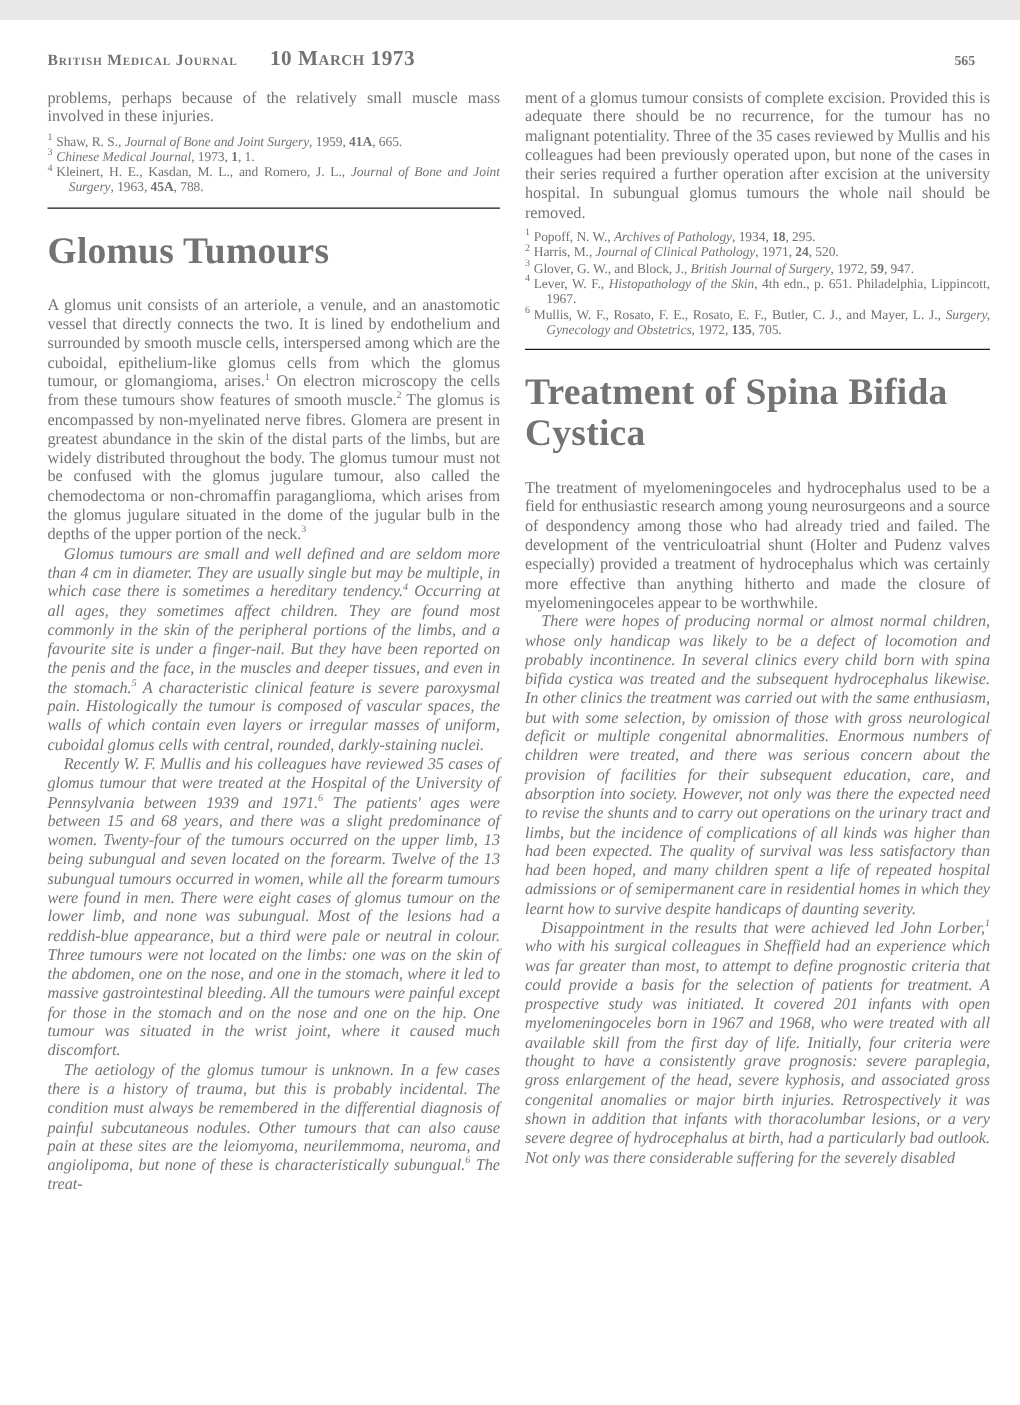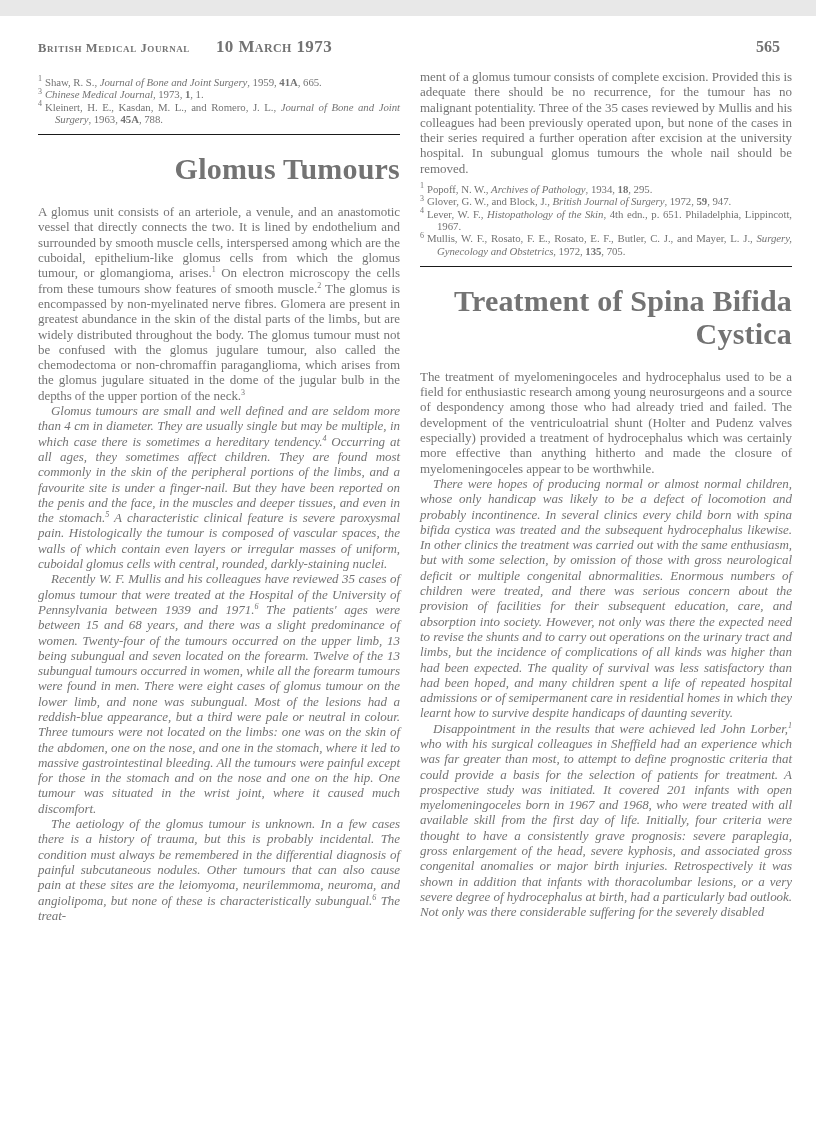--- a/index.html
+++ b/index.html
@@ -16,42 +16,42 @@
   }
   .masthead{
     display:flex;justify-content:space-between;align-items:baseline;
     font-size:12px;line-height:14px;
   }
   .mast-left{display:flex;gap:26px;align-items:baseline;}
   .journal-name{
     font-variant:small-caps;font-weight:700;letter-spacing:0.6px;font-size:12.5px;
   }
   .issue-date{font-variant:small-caps;font-weight:700;letter-spacing:0.4px;font-size:17px;}
-  .page-number{font-weight:700;font-size:16px;padding-right:12px;}
+  .page-number{font-weight:700;font-size:11px;padding-right:12px;}
   .columns{display:flex;gap:20px;margin-top:14px;}
   .col{box-sizing:border-box;}
   .col-left{width:362px;}
   .col-right{width:372px;}
   .body-par{
     margin:0;font-size:13px;line-height:15.3px;text-align:justify;
     letter-spacing:-0.05px;
   }
   .body-par.indent{text-indent:13px;font-style:italic;}
   .body-par + .body-par{margin-top:0;}
   .refs{margin:7px 0 0 0;font-size:10.8px;line-height:12.3px;}
   .ref{
     padding-left:17px;text-indent:-17px;text-align:justify;letter-spacing:-0.05px;
   }
   .refnum{font-size:8px;margin-right:3px;}
   .section-rule{
     border:none;border-top:1.6px solid #1a1a1a;margin:9px 0 0 0;
   }
   .article-title{
     margin:17px 0 19px 0;
-    font-size:30px;line-height:33px;font-weight:700;letter-spacing:0.2px;text-align:right;
+    font-size:30px;line-height:33px;font-weight:700;letter-spacing:0.2px;
   }
   .sg-i{font-style:italic;}
   .sg-b{font-weight:700;}
   sup.sg-sup{font-size:8px;line-height:0;}
   .refs sup{line-height:0;}
 </style>
 </head>
 <body>
 
 <div class="page">
@@ -60,20 +60,21 @@
     <div class="mast-left">
       <span class="journal-name">British Medical Journal</span>
       <span class="issue-date">10 March 1973</span>
     </div>
     <span class="page-number">565</span>
   </div>
 
   <div class="columns">
 
     <div class="col col-left">
+      <p class="body-par"><span>problems, perhaps because of the relatively small muscle mass involved in these injuries.</span></p>
 
       <div class="refs">
         <div class="ref">
           <sup class="refnum">1</sup><span><span>Shaw, R. S., </span><span class="sg-i">Journal of Bone and Joint Surgery</span><span>, 1959, </span><span class="sg-b">41A</span><span>, 665.</span></span>
         </div>
         <div class="ref">
           <sup class="refnum">3</sup><span><span class="sg-i">Chinese Medical Journal</span><span>, 1973, </span><span class="sg-b">1</span><span>, 1.</span></span>
         </div>
         <div class="ref">
           <sup class="refnum">4</sup><span><span>Kleinert, H. E., Kasdan, M. L., and Romero, J. L., </span><span class="sg-i">Journal of Bone and Joint Surgery</span><span>, 1963, </span><span class="sg-b">45A</span><span>, 788.</span></span>
@@ -91,20 +92,23 @@
     </div>
 
     <div class="col col-right">
       <p class="body-par"><span>ment of a glomus tumour consists of complete excision. Provided this is adequate there should be no recurrence, for the tumour has no malignant potentiality. Three of the 35 cases reviewed by Mullis and his colleagues had been previously operated upon, but none of the cases in their series required a further operation after excision at the university hospital. In subungual glomus tumours the whole nail should be removed.</span></p>
 
       <div class="refs">
         <div class="ref">
           <sup class="refnum">1</sup><span><span>Popoff, N. W., </span><span class="sg-i">Archives of Pathology</span><span>, 1934, </span><span class="sg-b">18</span><span>, 295.</span></span>
         </div>
         <div class="ref">
+          <sup class="refnum">2</sup><span><span>Harris, M., </span><span class="sg-i">Journal of Clinical Pathology</span><span>, 1971, </span><span class="sg-b">24</span><span>, 520.</span></span>
+        </div>
+        <div class="ref">
           <sup class="refnum">3</sup><span><span>Glover, G. W., and Block, J., </span><span class="sg-i">British Journal of Surgery</span><span>, 1972, </span><span class="sg-b">59</span><span>, 947.</span></span>
         </div>
         <div class="ref">
           <sup class="refnum">4</sup><span><span>Lever, W. F., </span><span class="sg-i">Histopathology of the Skin</span><span>, 4th edn., p. 651. Philadelphia, Lippincott, 1967.</span></span>
         </div>
         <div class="ref">
           <sup class="refnum">6</sup><span><span>Mullis, W. F., Rosato, F. E., Rosato, E. F., Butler, C. J., and Mayer, L. J., </span><span class="sg-i">Surgery, Gynecology and Obstetrics</span><span>, 1972, </span><span class="sg-b">135</span><span>, 705.</span></span>
         </div>
       </div>
 

